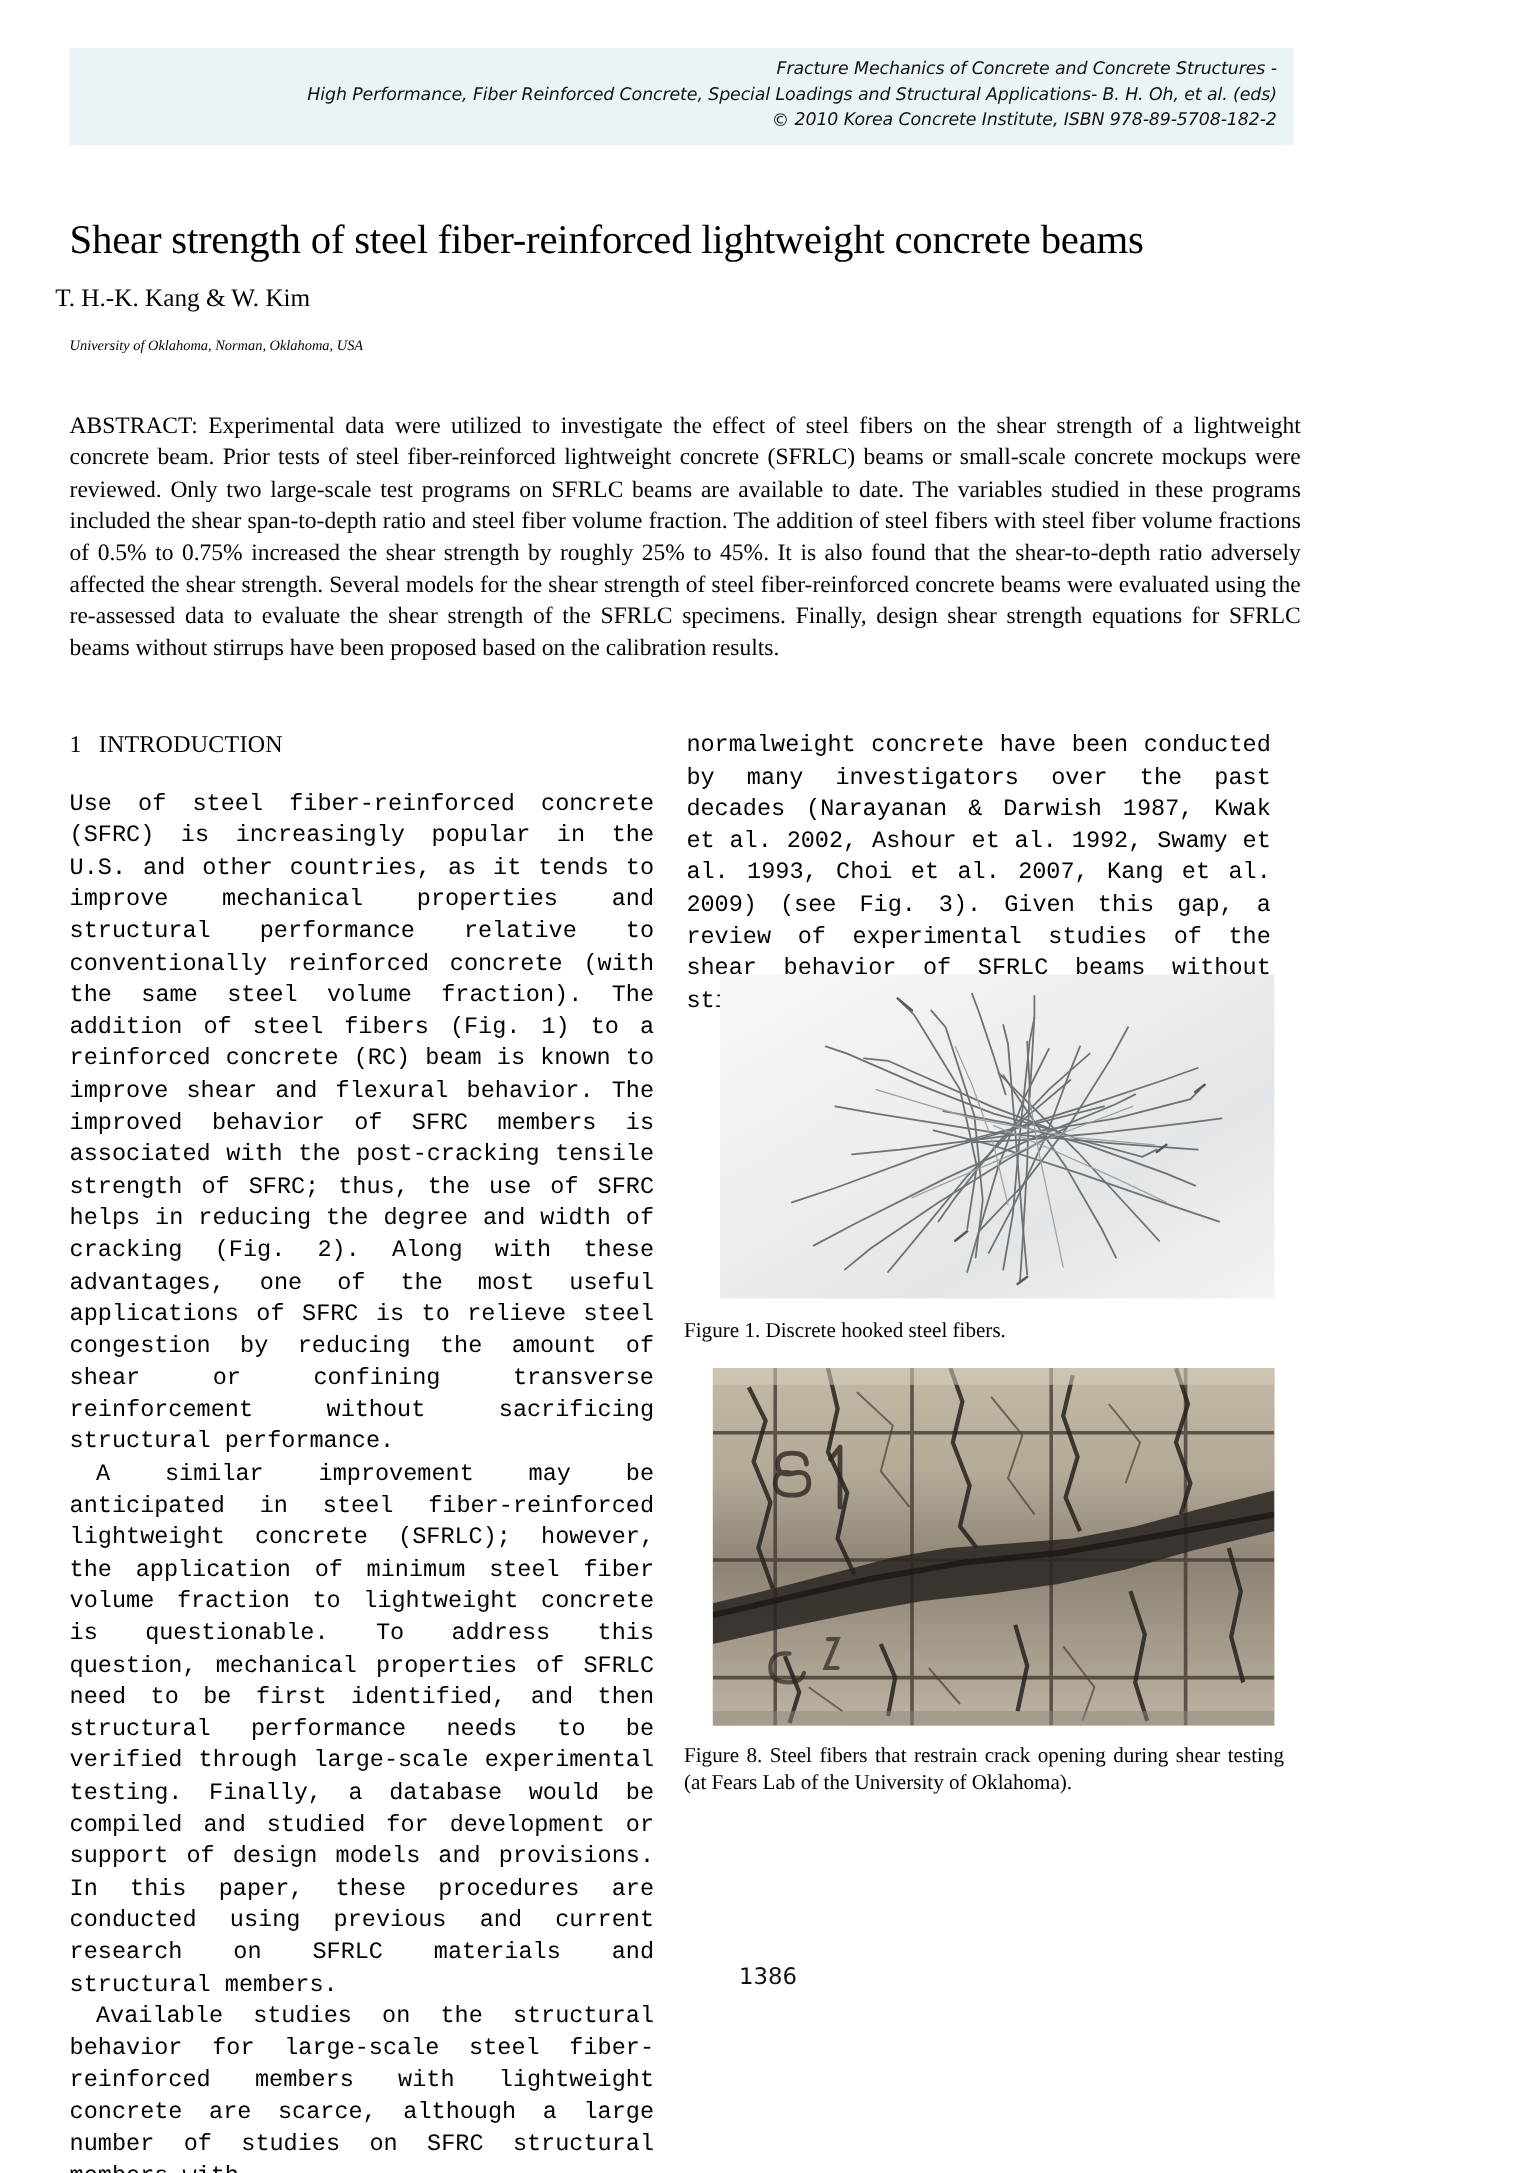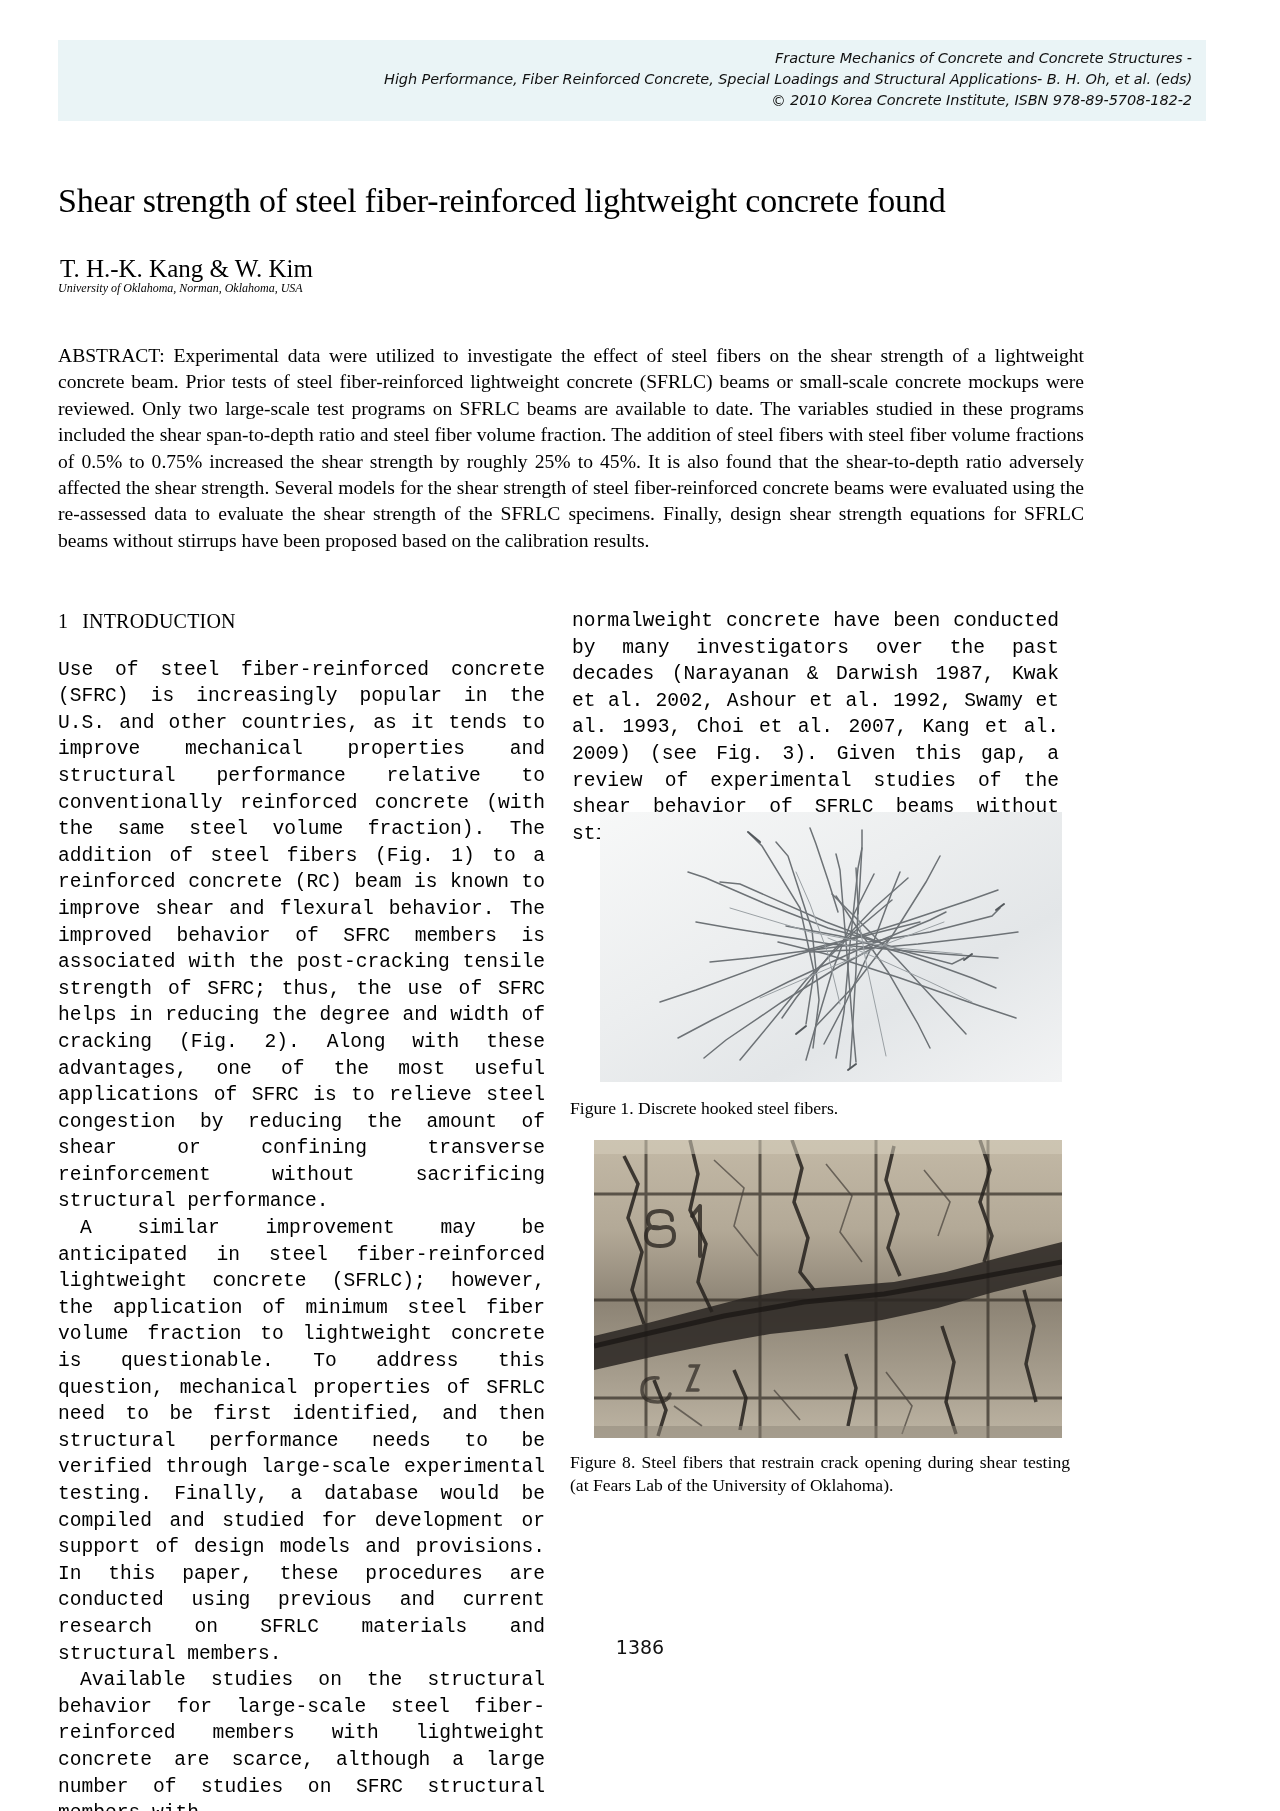--- a/index.html
+++ b/index.html
@@ -19,21 +19,21 @@
     background: #ffffff;
     overflow: hidden;
     box-sizing: border-box;
   }
 
   
   .header-band {
     position: absolute;
     left: 58px;
     top: 40px;
-    width: 1148px;
+    width: 1020px;
     background: #eaf4f6;
     padding: 8px 14px 10px 4px;
     box-sizing: border-box;
     text-align: right;
   }
   .header-band .hline {
     font-family: "DejaVu Sans", sans-serif;
     font-style: italic;
     font-size: 14.5px;
     line-height: 21px;
@@ -53,25 +53,24 @@
     left: 58px;
     top: 158px;
     width: 1030px;
     font-size: 34px;
     line-height: 40px;
     font-weight: normal;
     letter-spacing: -0.2px;
   }
   .authors {
     position: absolute;
-    left: 60px;
+    left: 46px;
     top: 234px;
-    font-size: 25px;
+    font-size: 21px;
     line-height: 29px;
-    margin-top: 20px;
   }
   .affiliation {
     position: absolute;
     left: 58px;
     top: 275px;
     font-size: 12px;
     font-style: italic;
     line-height: 27px;
   }
 
@@ -158,21 +157,21 @@
 <body>
 
 <div id="page">
 
   <div class="header-band" style="background: rgb(234, 244, 246);">
     <div class="hline">Fracture Mechanics of Concrete and Concrete Structures -</div>
     <div class="hline">High Performance, Fiber Reinforced Concrete, Special Loadings and Structural Applications- B. H. Oh, et al. (eds)</div>
     <div class="hline"><span class="copysym">©</span><span> 2010 Korea Concrete Institute, ISBN 978-89-5708-182-2</span></div>
   </div>
 
-  <h1 class="paper-title">Shear strength of steel fiber-reinforced lightweight concrete found</h1>
+  <h1 class="paper-title">Shear strength of steel fiber-reinforced lightweight concrete beams</h1>
   <div class="authors">T. H.-K. Kang &amp; W. Kim</div>
   <div class="affiliation">University of Oklahoma, Norman, Oklahoma, USA</div>
 
   <div class="abstract">ABSTRACT: Experimental data were utilized to investigate the effect of steel fibers on the shear strength of a lightweight concrete beam. Prior tests of steel fiber-reinforced lightweight concrete (SFRLC) beams or small-scale concrete mockups were reviewed. Only two large-scale test programs on SFRLC beams are available to date. The variables studied in these programs included the shear span-to-depth ratio and steel fiber volume fraction. The addition of steel fibers with steel fiber volume fractions of 0.5% to 0.75% increased the shear strength by roughly 25% to 45%. It is also found that the shear-to-depth ratio adversely affected the shear strength. Several models for the shear strength of steel fiber-reinforced concrete beams were evaluated using the re-assessed data to evaluate the shear strength of the SFRLC specimens. Finally, design shear strength equations for SFRLC beams without stirrups have been proposed based on the calibration results.</div>
 
   <div class="col col-left">
     <div class="sec-head">
       <span class="num">1</span><span>INTRODUCTION</span>
     </div>
     <p class="body">Use of steel fiber-reinforced concrete (SFRC) is increasingly popular in the U.S. and other countries, as it tends to improve mechanical properties and structural performance relative to conventionally reinforced concrete (with the same steel volume fraction). The addition of steel fibers (Fig. 1) to a reinforced concrete (RC) beam is known to improve shear and flexural behavior. The improved behavior of SFRC members is associated with the post-cracking tensile strength of SFRC; thus, the use of SFRC helps in reducing the degree and width of cracking (Fig. 2). Along with these advantages, one of the most useful applications of SFRC is to relieve steel congestion by reducing the amount of shear or confining transverse reinforcement without sacrificing structural performance.</p>

